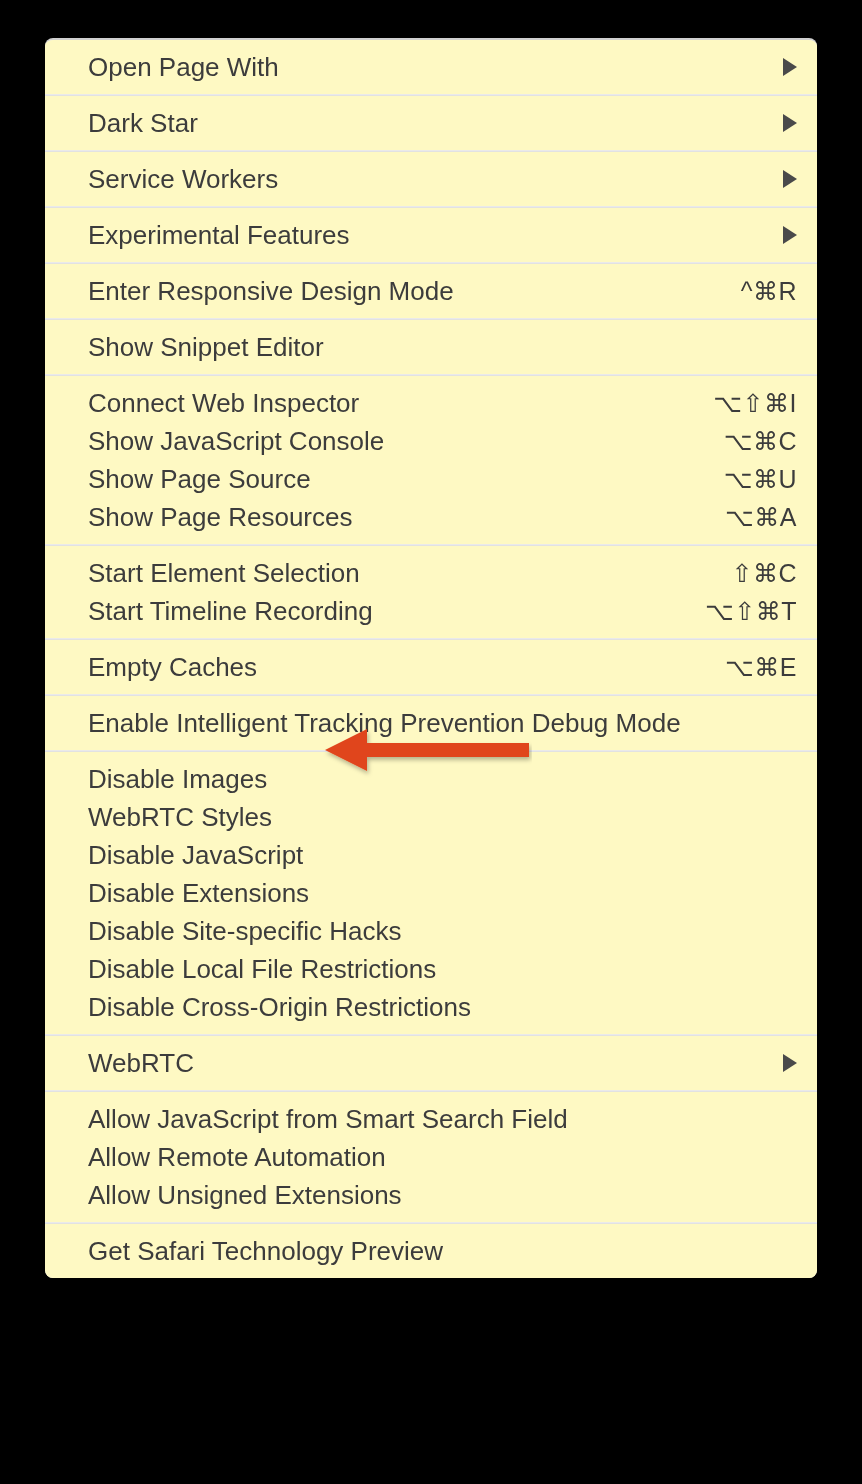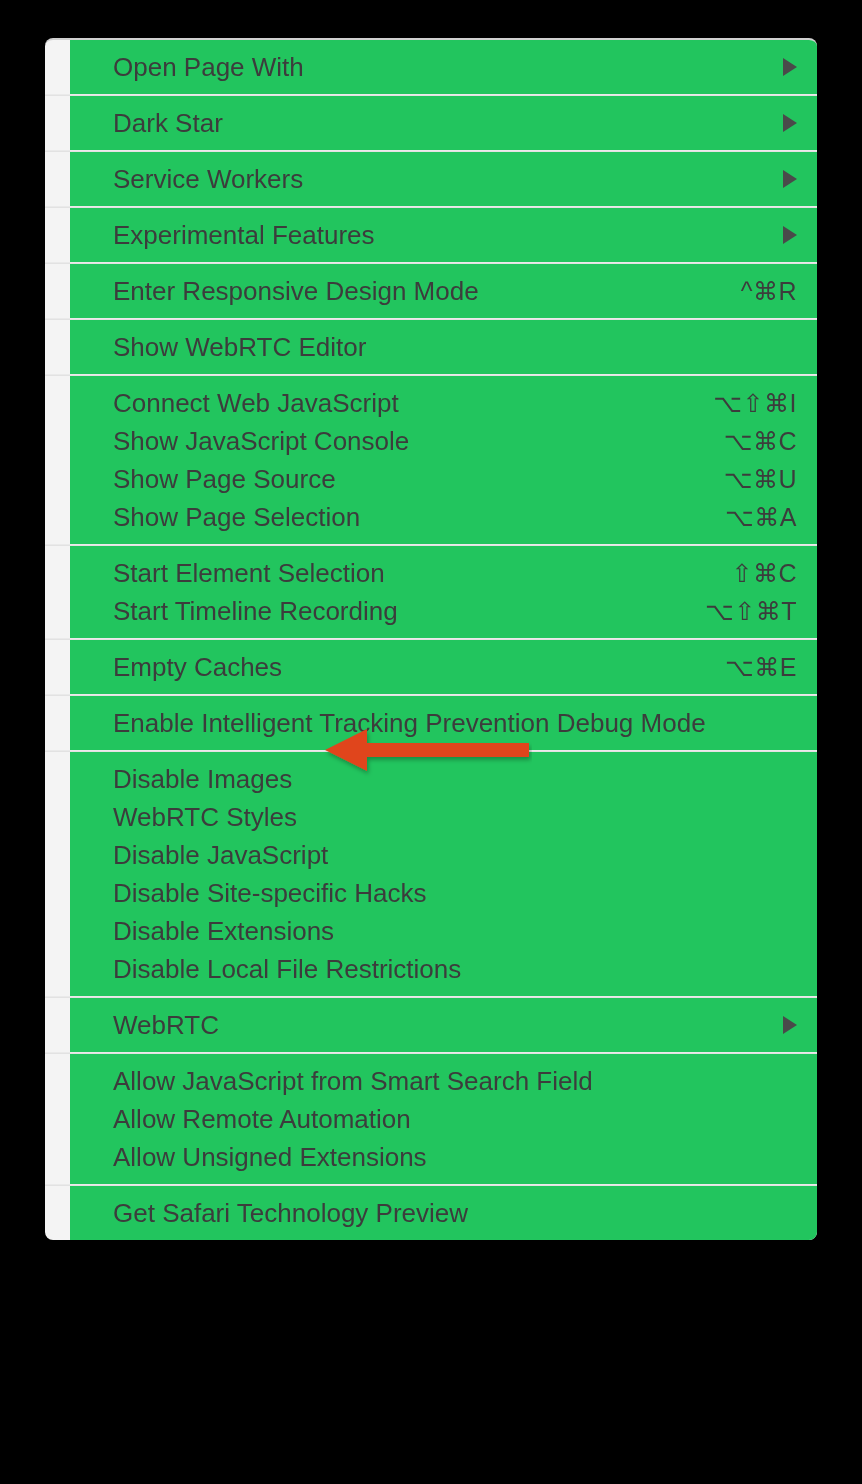--- a/index.html
+++ b/index.html
@@ -28,21 +28,21 @@
     left: 45px;
     top: 38px;
     width: 772px;
     background: #f4f4f4;
     border-radius: 8px;
     border-top: 2px solid #d0d0d0;
     box-sizing: border-box;
     overflow: hidden;
   }
 
-  .menu-group { background: #22c55e; margin-left: 25px; }
+  .menu-group { background: #fef9c3; }
 
   .group-sep {
     height: 1px;
     background: #e2e2e2;
     margin: 0;
     border-top: 1px solid #eaeaea;
     box-sizing: content-box;
   }
 
   .menu-item {
@@ -150,45 +150,45 @@
           <span class="mi-label">Enter Responsive Design Mode</span>
           <span class="mi-spacer"></span>
           <span class="mi-shortcut">^⌘R</span>
         </div>
         <div class="group-pad-bot"></div>
       </div>
       <div class="group-sep"></div>
       <div class="menu-group">
         <div class="group-pad-top"></div>
         <div class="menu-item">
-          <span class="mi-label">Show WebRTC Editor</span>
-          <span class="mi-spacer"></span>
-        </div>
-        <div class="group-pad-bot"></div>
-      </div>
-      <div class="group-sep"></div>
-      <div class="menu-group">
-        <div class="group-pad-top"></div>
-        <div class="menu-item">
-          <span class="mi-label">Connect Web JavaScript</span>
+          <span class="mi-label">Show Snippet Editor</span>
+          <span class="mi-spacer"></span>
+        </div>
+        <div class="group-pad-bot"></div>
+      </div>
+      <div class="group-sep"></div>
+      <div class="menu-group">
+        <div class="group-pad-top"></div>
+        <div class="menu-item">
+          <span class="mi-label">Connect Web Inspector</span>
           <span class="mi-spacer"></span>
           <span class="mi-shortcut">⌥⇧⌘I</span>
         </div>
         <div class="menu-item">
           <span class="mi-label">Show JavaScript Console</span>
           <span class="mi-spacer"></span>
           <span class="mi-shortcut">⌥⌘C</span>
         </div>
         <div class="menu-item">
           <span class="mi-label">Show Page Source</span>
           <span class="mi-spacer"></span>
           <span class="mi-shortcut">⌥⌘U</span>
         </div>
         <div class="menu-item">
-          <span class="mi-label">Show Page Selection</span>
+          <span class="mi-label">Show Page Resources</span>
           <span class="mi-spacer"></span>
           <span class="mi-shortcut">⌥⌘A</span>
         </div>
         <div class="group-pad-bot"></div>
       </div>
       <div class="group-sep"></div>
       <div class="menu-group">
         <div class="group-pad-top"></div>
         <div class="menu-item">
           <span class="mi-label">Start Element Selection</span>
@@ -230,29 +230,33 @@
         </div>
         <div class="menu-item">
           <span class="mi-label">WebRTC Styles</span>
           <span class="mi-spacer"></span>
         </div>
         <div class="menu-item">
           <span class="mi-label">Disable JavaScript</span>
           <span class="mi-spacer"></span>
         </div>
         <div class="menu-item">
+          <span class="mi-label">Disable Extensions</span>
+          <span class="mi-spacer"></span>
+        </div>
+        <div class="menu-item">
           <span class="mi-label">Disable Site-specific Hacks</span>
           <span class="mi-spacer"></span>
         </div>
         <div class="menu-item">
-          <span class="mi-label">Disable Extensions</span>
-          <span class="mi-spacer"></span>
-        </div>
-        <div class="menu-item">
           <span class="mi-label">Disable Local File Restrictions</span>
+          <span class="mi-spacer"></span>
+        </div>
+        <div class="menu-item">
+          <span class="mi-label">Disable Cross-Origin Restrictions</span>
           <span class="mi-spacer"></span>
         </div>
         <div class="group-pad-bot"></div>
       </div>
       <div class="group-sep"></div>
       <div class="menu-group">
         <div class="group-pad-top"></div>
         <div class="menu-item">
           <span class="mi-label">WebRTC</span>
           <span class="mi-spacer"></span>

